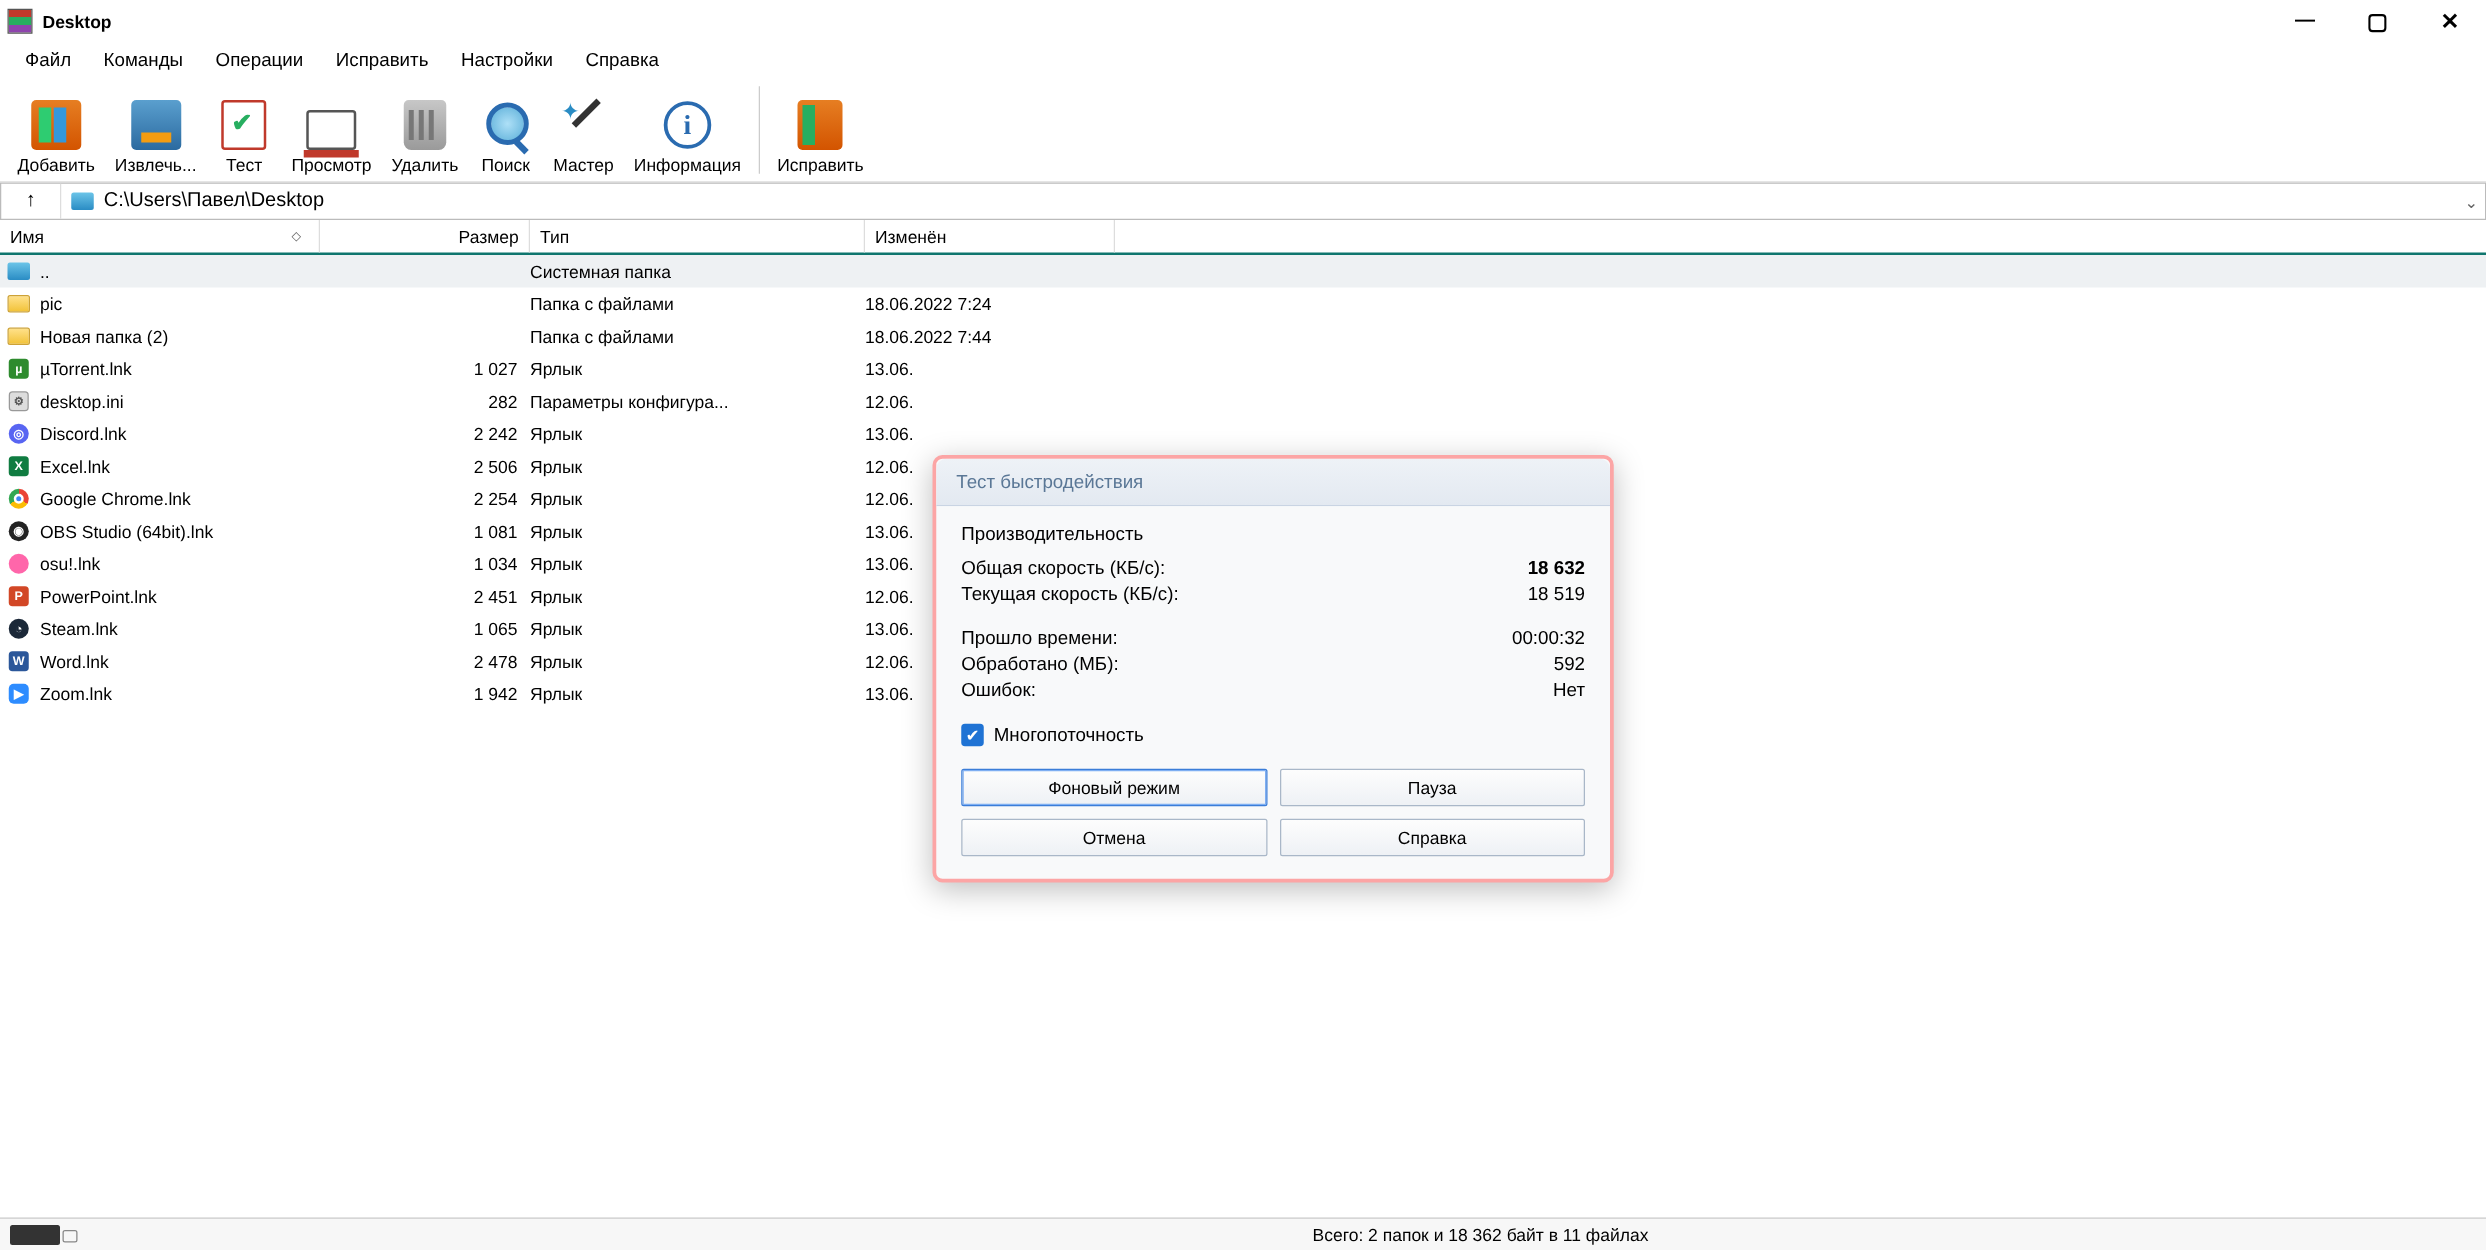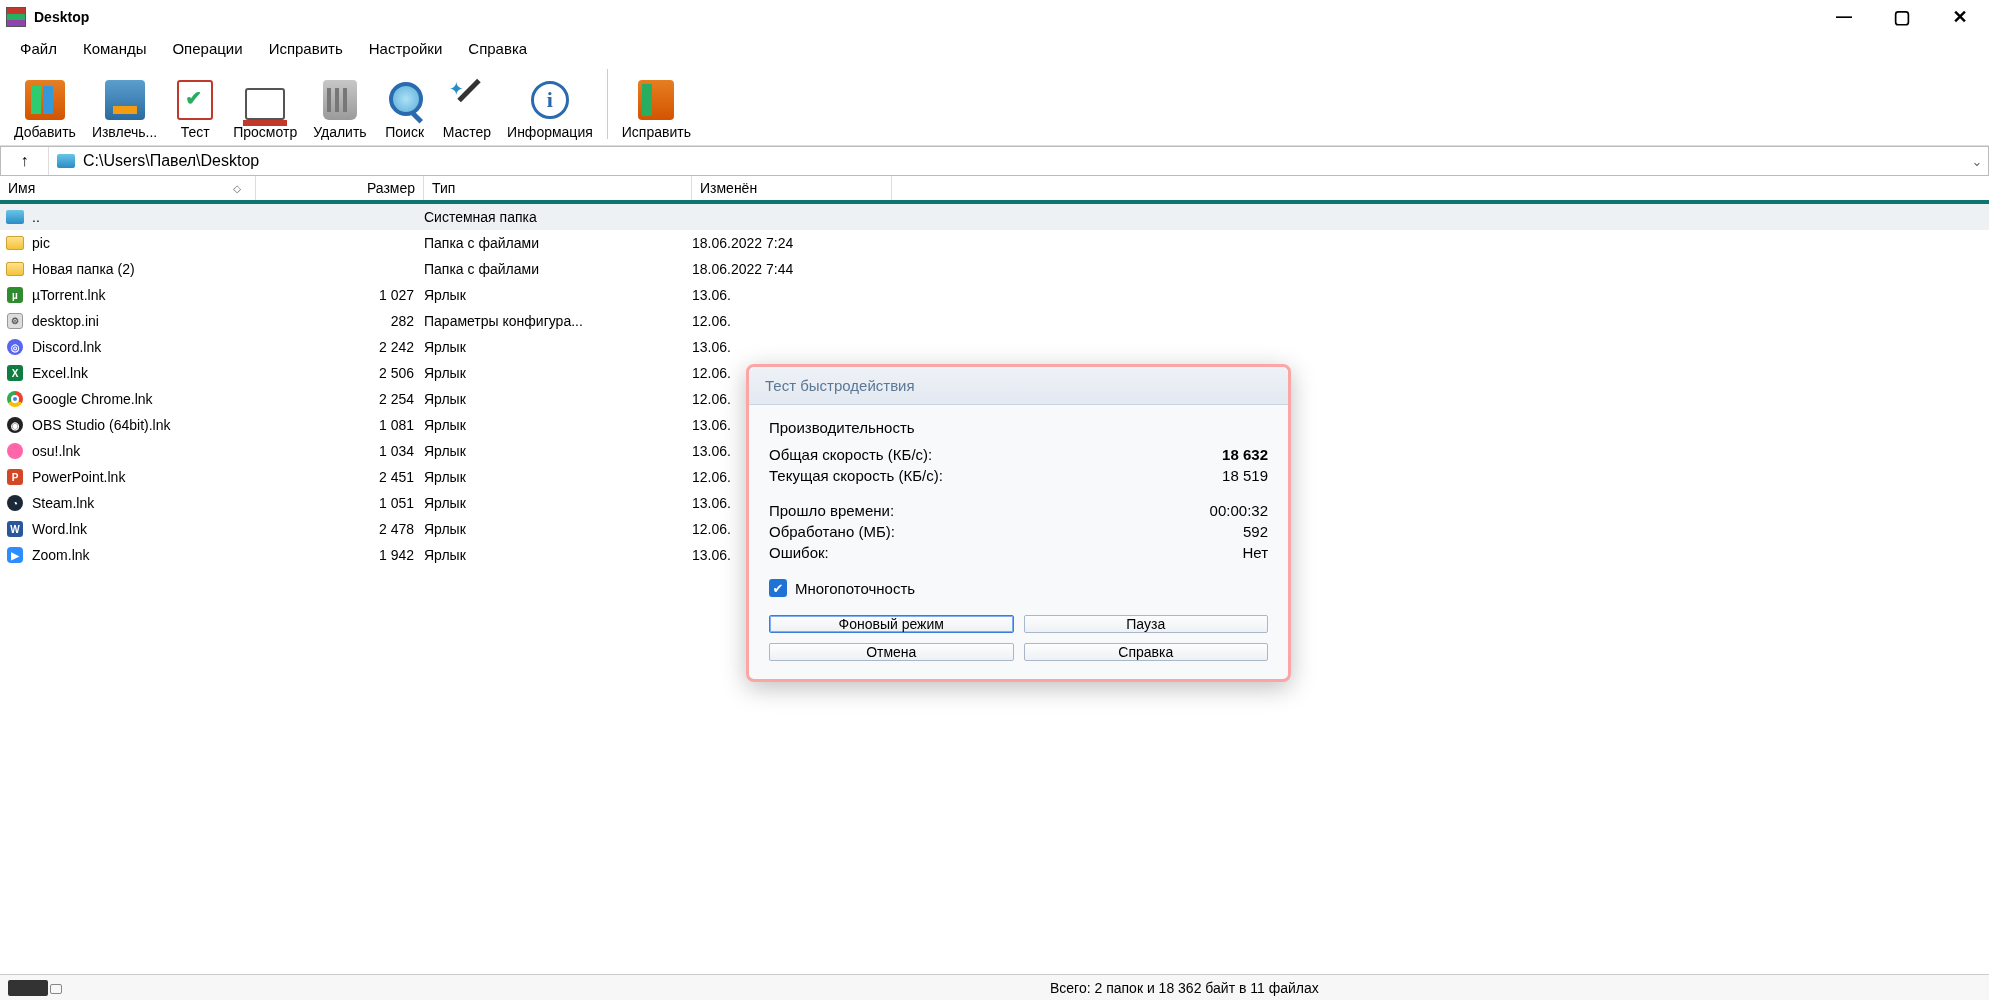--- a/index.html
+++ b/index.html
@@ -18,21 +18,21 @@
   .tool-btn { display: flex; flex-direction: column; align-items: center; justify-content: flex-end; height: 80px; padding: 4px 8px; font-size: 14px; cursor: default; }
   .tool-btn .ticon { width: 44px; height: 44px; display: flex; align-items: center; justify-content: center; margin-bottom: 2px; }
   .tool-sep { width: 1px; height: 70px; background: #ccc; margin: 0 6px; }
   
   .addressbar { height: 30px; display: flex; align-items: center; border: 1px solid #bbb; background: #fff; }
   .addressbar .up-btn { width: 48px; height: 100%; display: flex; align-items: center; justify-content: center; border-right: 1px solid #ddd; font-size: 16px; }
   .addressbar .path-box { flex: 1; display: flex; align-items: center; padding-left: 8px; font-size: 16px; }
   .addressbar .folder-icon-sm { width: 18px; height: 14px; background: linear-gradient(#6bc4e8,#2a8cc4); border-radius: 2px; margin-right: 8px; }
   .addressbar .dd { width: 22px; text-align: center; color: #666; }
   
-  .filehead { height: 28px; display: flex; align-items: center; border-bottom: 4px solid #0f766e; font-size: 14px; }
+  .filehead { height: 28px; display: flex; align-items: center; border-bottom: 2px solid #0f766e; font-size: 14px; }
   .filehead .col { border-right: 1px solid #ddd; padding: 4px 8px; height: 100%; display: flex; align-items: center; }
   .col-name { width: 256px; justify-content: space-between; }
   .col-size { width: 168px; justify-content: flex-end; padding-right: 10px; }
   .col-type { width: 268px; }
   .col-mod { width: 200px; }
   
   .filerows { }
   .filerow { height: 26px; display: flex; align-items: center; font-size: 14px; padding-left: 4px; }
   .filerow.selected { background: #eef1f3; }
   .fc-ico { width: 22px; height: 18px; margin-right: 4px; display: flex; align-items: center; justify-content: center; }
@@ -49,21 +49,21 @@
   .dialog { position: absolute; left: 746px; top: 364px; width: 545px; background: #f8f9fa; border: 3px solid #fca5a5; border-radius: 8px; box-shadow: 0 6px 24px rgba(0,0,0,.25); }
   .dlg-title { height: 38px; display: flex; align-items: center; padding: 0 16px; font-size: 15px; color: #5a7796; background: linear-gradient(#eef2f7,#e3e9f1); border-radius: 8px 8px 0 0; border-bottom: 1px solid #c9d4e3; }
   .dlg-body { padding: 14px 20px 18px; }
   .grp-label { font-size: 15px; margin-bottom: 8px; }
   .kv { display: flex; justify-content: space-between; font-size: 15px; padding: 2px 0; }
   .kv .k {} .kv .v {} .kv .v.bold { font-weight: 700; }
   .grp-sep { height: 14px; }
   .chk-row { display: flex; align-items: center; gap: 8px; margin-top: 16px; font-size: 15px; }
   .chk-box { width: 18px; height: 18px; border-radius: 3px; background: #1f73d4; display: flex; align-items: center; justify-content: center; color: #fff; font-size: 13px; }
   .btn-row { display: flex; gap: 10px; margin-top: 18px; }
-  .dlg-btn { flex: 1; height: 18px; border: 1px solid #a9b7c8; border-radius: 2px; background: linear-gradient(#fdfdfd,#eef1f5); font-size: 14px; display: flex; align-items: center; justify-content: center; cursor: default; }
+  .dlg-btn { flex: 1; height: 30px; border: 1px solid #a9b7c8; border-radius: 2px; background: linear-gradient(#fdfdfd,#eef1f5); font-size: 14px; display: flex; align-items: center; justify-content: center; cursor: default; }
   .dlg-btn.primary { border-color: #3b7dd8; box-shadow: inset 0 0 0 1px #7eaef2; }
   
   .ico-folder { width: 18px; height: 14px; background: linear-gradient(#ffe18a,#f2c33a); border-radius: 2px; border: 1px solid #cda236; }
   .ico-box { width: 16px; height: 16px; border-radius: 3px; display: flex; align-items: center; justify-content: center; color: #fff; font-size: 10px; font-weight: bold; }
   .ico-parent { width:18px; height:14px; background: linear-gradient(#6bc4e8,#2a8cc4); border-radius:2px; }
   .sort-glyph { font-size: 10px; color: #666; margin-right: 6px; }
   
   .tic-add { width:40px;height:40px; background:linear-gradient(#e67e22,#d35400); border-radius:4px; position:relative;}
   .tic-add::before{content:"";position:absolute;left:6px;top:6px;width:10px;height:28px;background:#2ecc71;}
   .tic-add::after{content:"";position:absolute;left:18px;top:6px;width:10px;height:28px;background:#3498db;}
@@ -292,21 +292,21 @@
       <div class="fc-name">PowerPoint.lnk</div>
       <div class="fc-size">2 451</div>
       <div class="fc-type">Ярлык</div>
       <div class="fc-mod">12.06.</div>
     </div>
     <div class="filerow">
       <div class="fc-ico">
         <div class="ico-box" style="background:#1b2838;border-radius:50%;">◔</div>
       </div>
       <div class="fc-name">Steam.lnk</div>
-      <div class="fc-size">1 051</div>
+      <div class="fc-size">1 065</div>
       <div class="fc-type">Ярлык</div>
       <div class="fc-mod">13.06.</div>
     </div>
     <div class="filerow">
       <div class="fc-ico">
         <div class="ico-box" style="background:#2b579a">W</div>
       </div>
       <div class="fc-name">Word.lnk</div>
       <div class="fc-size">2 478</div>
       <div class="fc-type">Ярлык</div>

